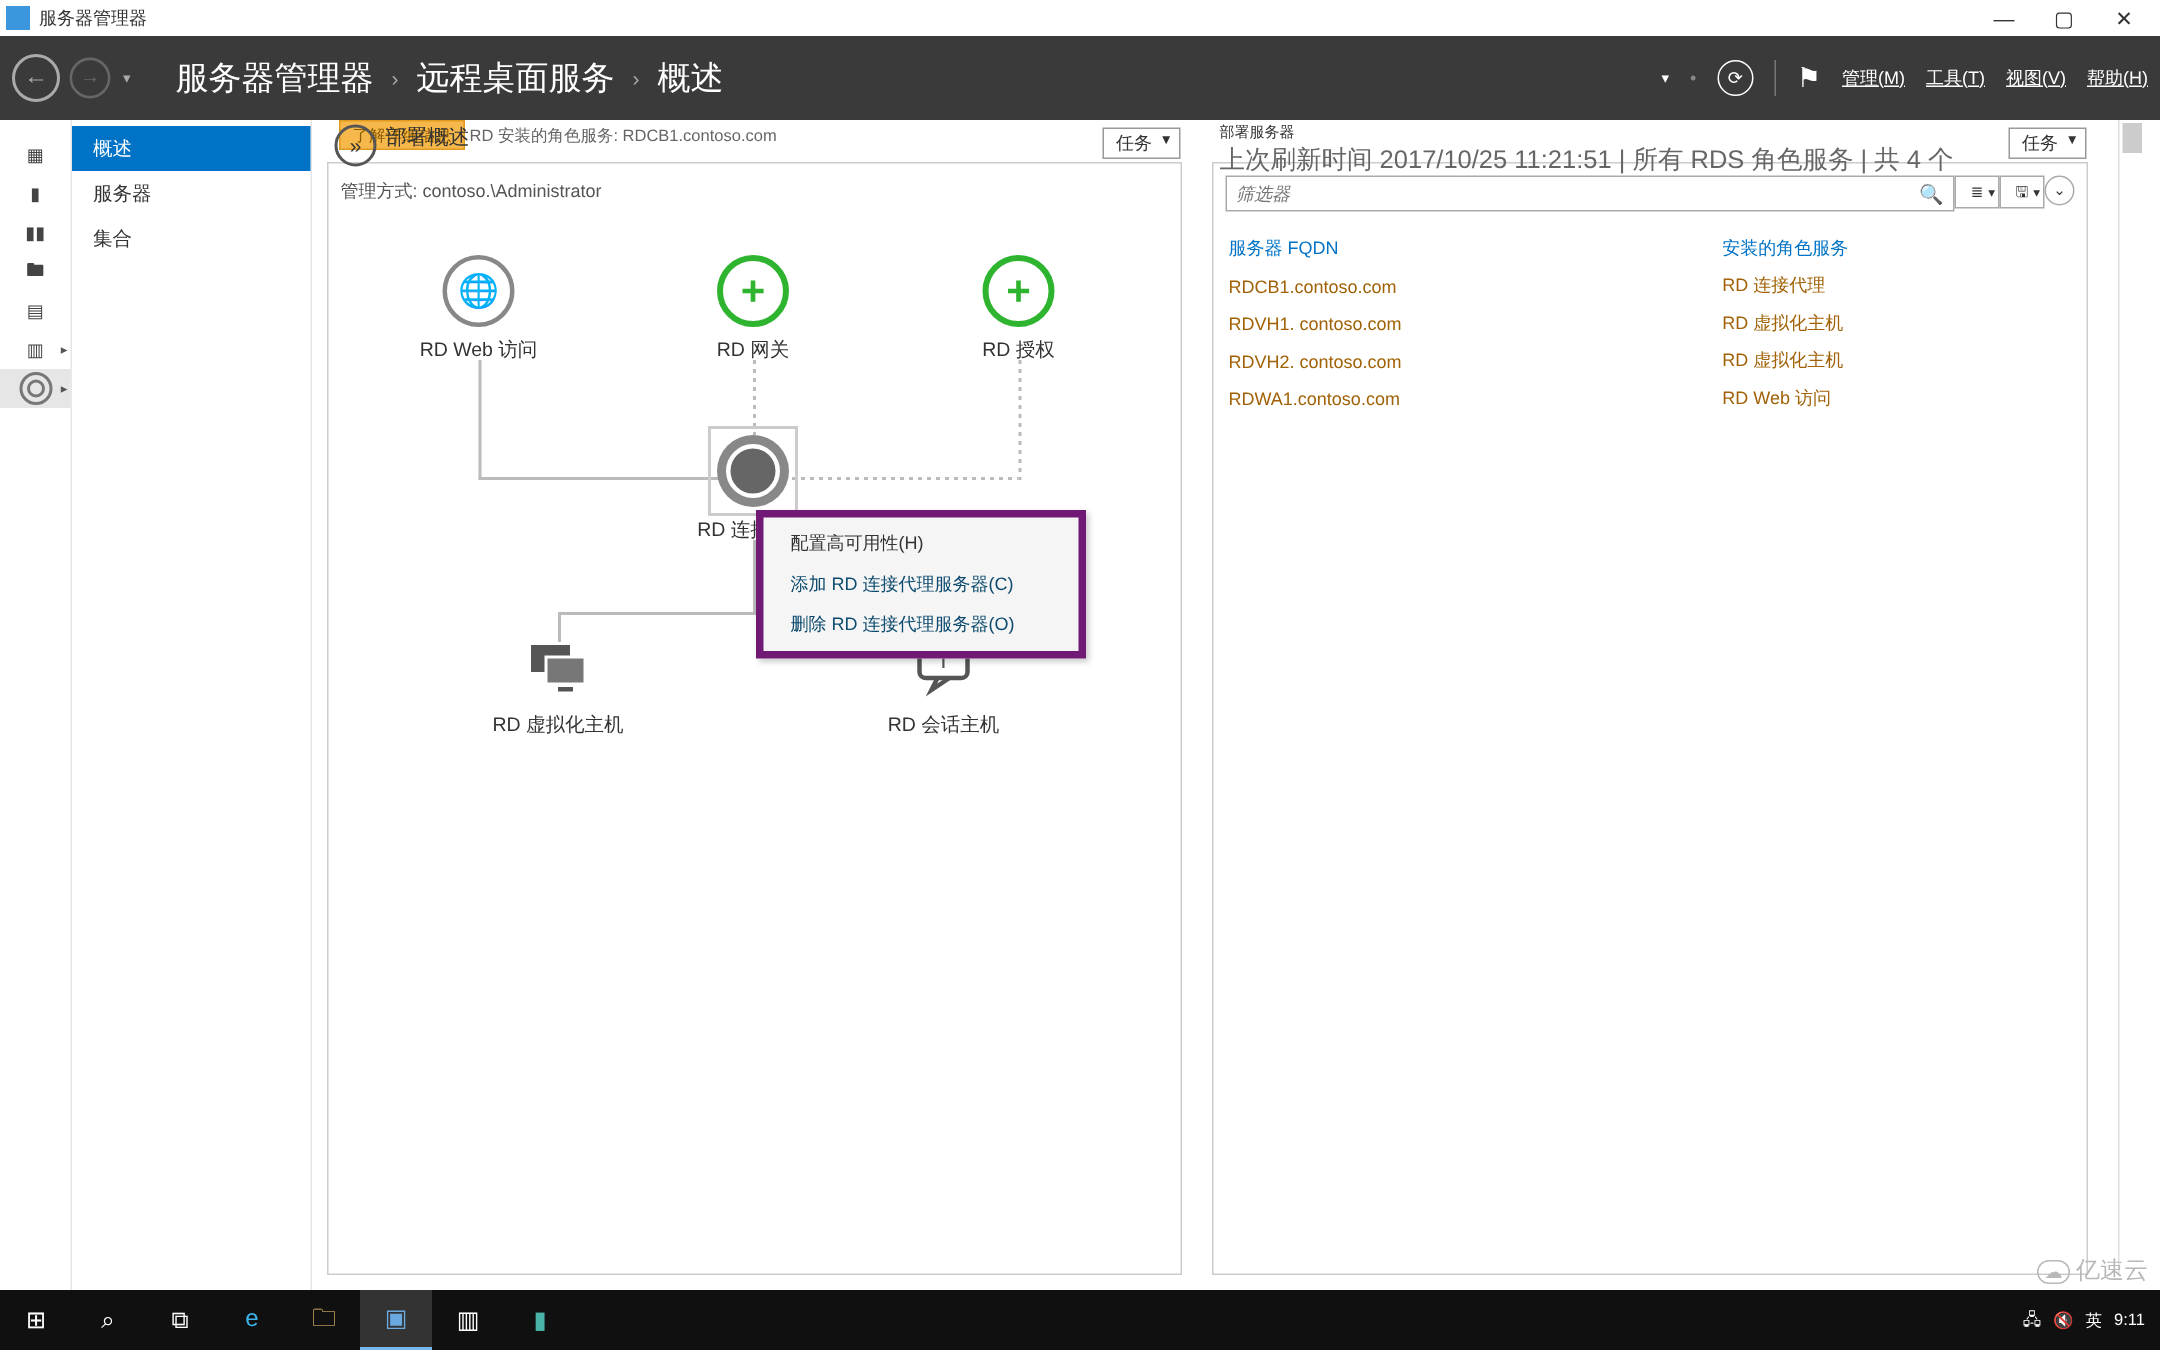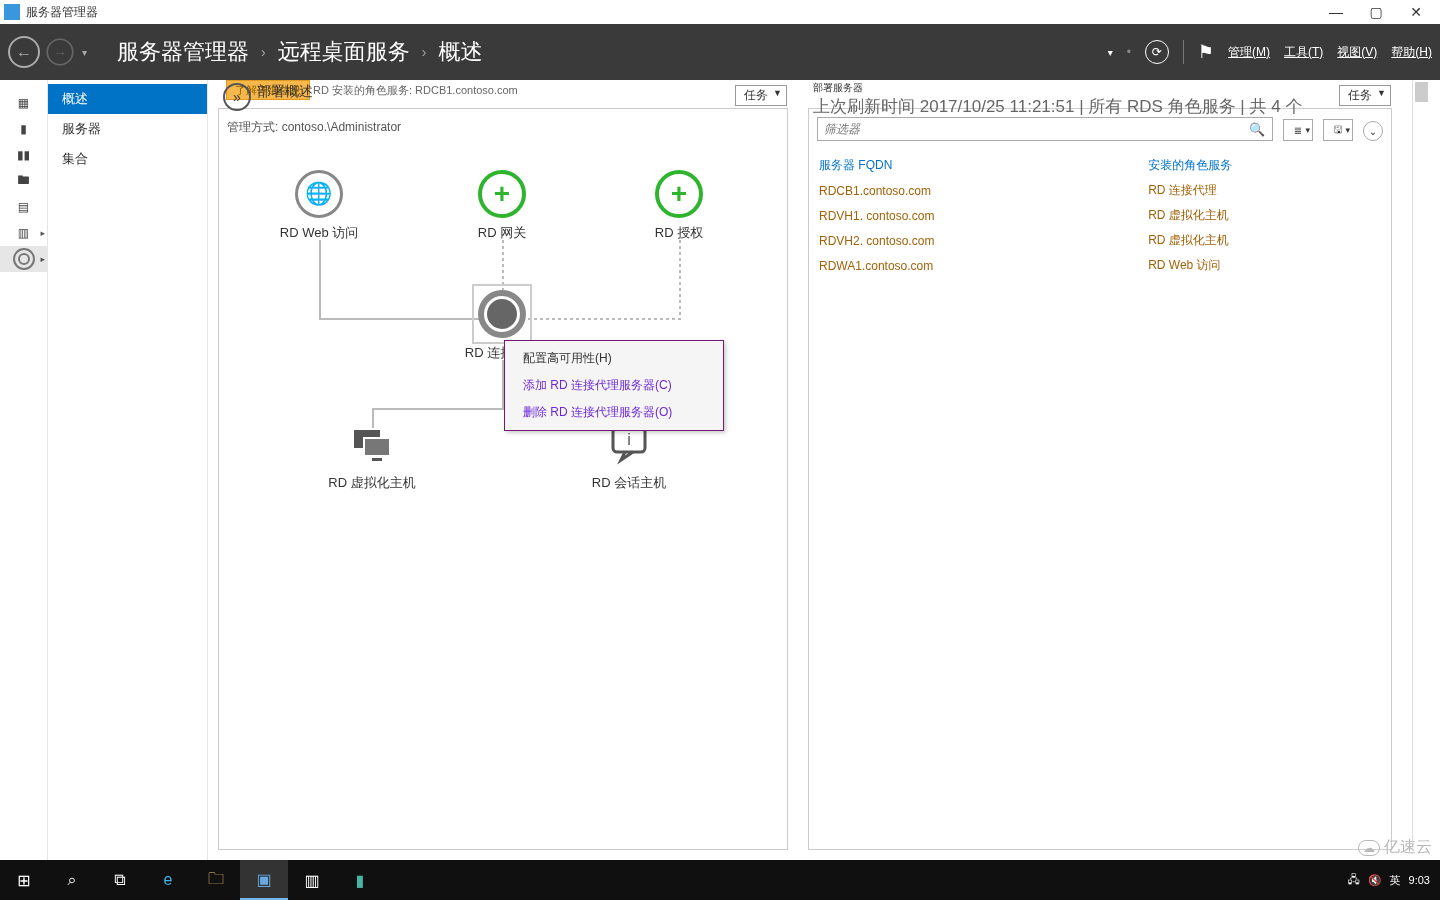--- a/index.html
+++ b/index.html
@@ -56,28 +56,28 @@
 .dnode .icn { width: 48px; height: 48px; margin: 0 auto 6px; display: flex; align-items: center; justify-content: center; }
 .dnode .lbl { font-size: 13px; color: #333; }
 .icn.globe { border: 3px solid #888; border-radius: 50%; color: #888; font-size: 22px; }
 .icn.add { border: 4px solid #2fb42f; border-radius: 50%; color: #2fb42f; font-size: 28px; font-weight: bold; }
 .icn.broker { background: #888; border-radius: 50%; position: relative; }
 .icn.broker::before { content: ""; position: absolute; inset: -6px; border: 2px solid #ccc; }
 .icn.broker::after { content: ""; position: absolute; inset: 6px; background: #666; border-radius: 50%; border: 3px solid #fff; }
 .icn.vhost svg, .icn.shost svg { width: 48px; height: 48px; }
 .dline { position: absolute; background: #bbb; }
 
-.context-menu { position: absolute; background: #f5f5f5; border: 1px solid #701a75; box-shadow: 2px 2px 4px rgba(0,0,0,.2); padding: 4px 0; min-width: 220px; z-index: 50; }
+.context-menu { position: absolute; background: #f5f5f5; border: 5px solid #701a75; box-shadow: 2px 2px 4px rgba(0,0,0,.2); padding: 4px 0; min-width: 220px; z-index: 50; }
 .context-menu .cm-item { padding: 5px 18px; font-size: 12px; color: #333; }
-.context-menu .cm-item.disabled { color: #6d28d9; }
+.context-menu .cm-item.disabled { color: #0c4a6e; }
 
 .panel.right .serv-head { position: relative; top: -28px; height: 0; }
 .panel.right .serv-title { font-size: 10px; }
 .panel.right .serv-sub { font-size: 17px; color: #666; }
-.panel.right .toolbar { display: flex; align-items: flex-end; gap: 10px; padding: 8px; }
+.panel.right .toolbar { display: flex; align-items: flex-start; padding: 8px; }
 .panel.right .search { flex: 1; border: 1px solid #aaa; height: 24px; display: flex; align-items: center; padding: 0 6px; position: relative; }
 .panel.right .search input { border: none; outline: none; flex: 1; font-size: 12px; color: #888; font-style: italic; }
 .panel.right .tb-btn { width: 30px; height: 22px; border: 1px solid #aaa; display: flex; align-items: center; justify-content: center; font-size: 10px; position: relative; }
 .panel.right .tb-btn::after { content: "▾"; position: absolute; right: 2px; font-size: 9px; }
 .panel.right .expand { margin-left: auto; width: 20px; height: 20px; border: 1px solid #aaa; border-radius: 50%; display: flex; align-items: center; justify-content: center; font-size: 10px; }
 .panel.right table { width: 100%; border-collapse: collapse; font-size: 12px; margin-top: 4px; }
 .panel.right th { text-align: left; padding: 4px 10px; color: #0073c6; font-weight: normal; border-bottom: 0; }
 .panel.right td { padding: 4px 10px; color: #a16207; }
 
 
@@ -287,21 +287,21 @@
   <div class="tb-item active" style="color:#6aa9e0">▣</div>
   <div class="tb-item">▥</div>
   <div class="tb-item" style="color:#4ab3a8">▮</div>
   <div class="tb-spacer"></div>
   <div class="tb-sys">
     <span>🖧</span>
     <span>🔇</span>
     <span>英</span>
 
     <div class="tb-time">
-      <div>9:03</div>
+      <div>9:11</div>
     </div>
   </div>
 </div>
 
 <div class="watermark">
   <span class="wm-icon">☁</span>
   <span>亿速云</span>
 </div>
 
 </body></html>

